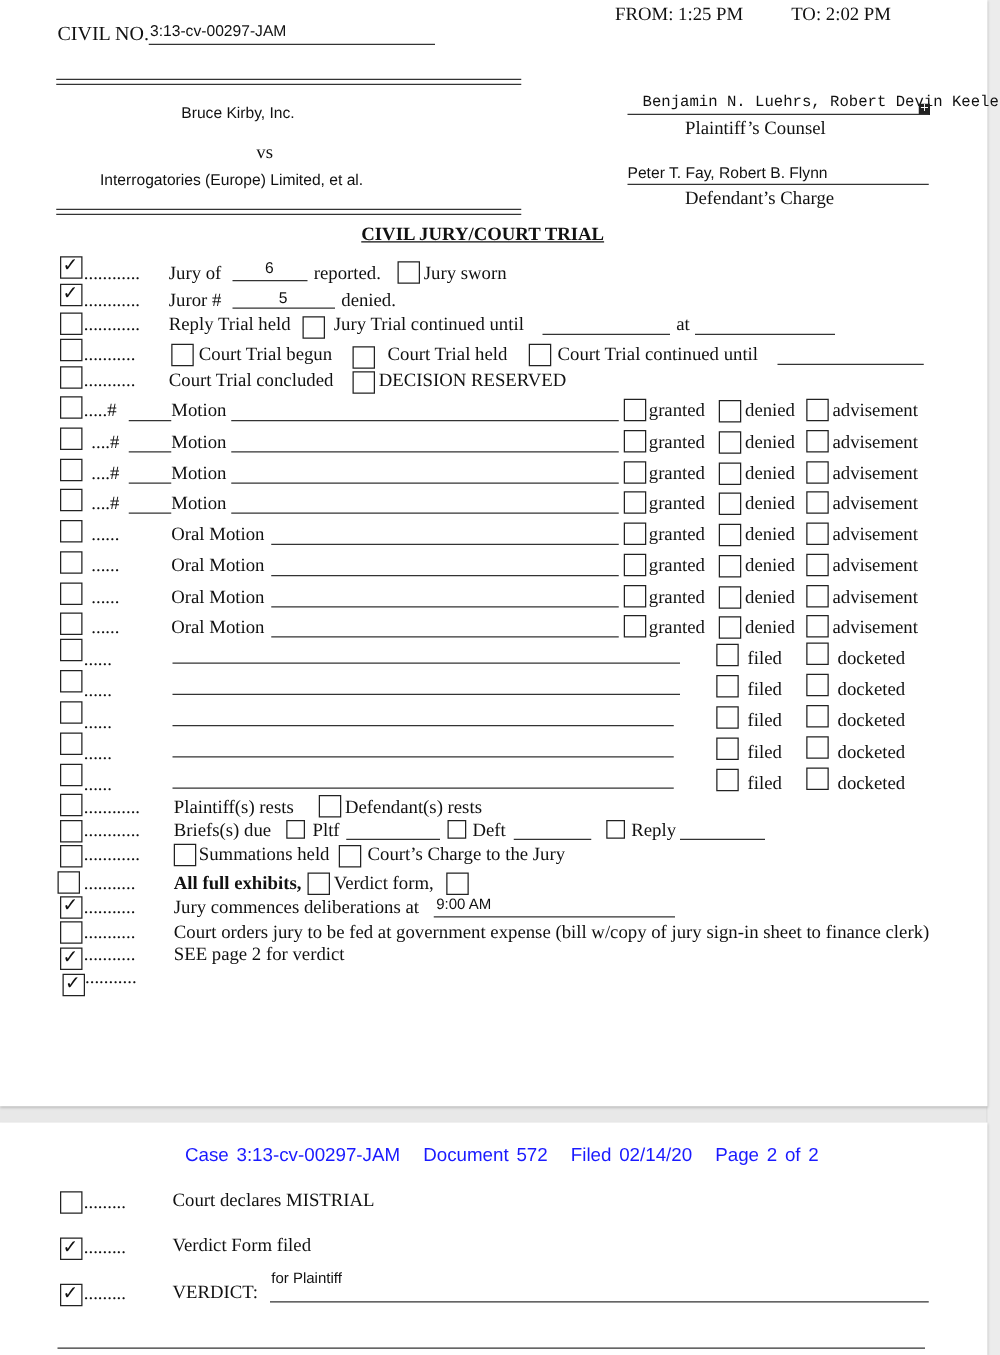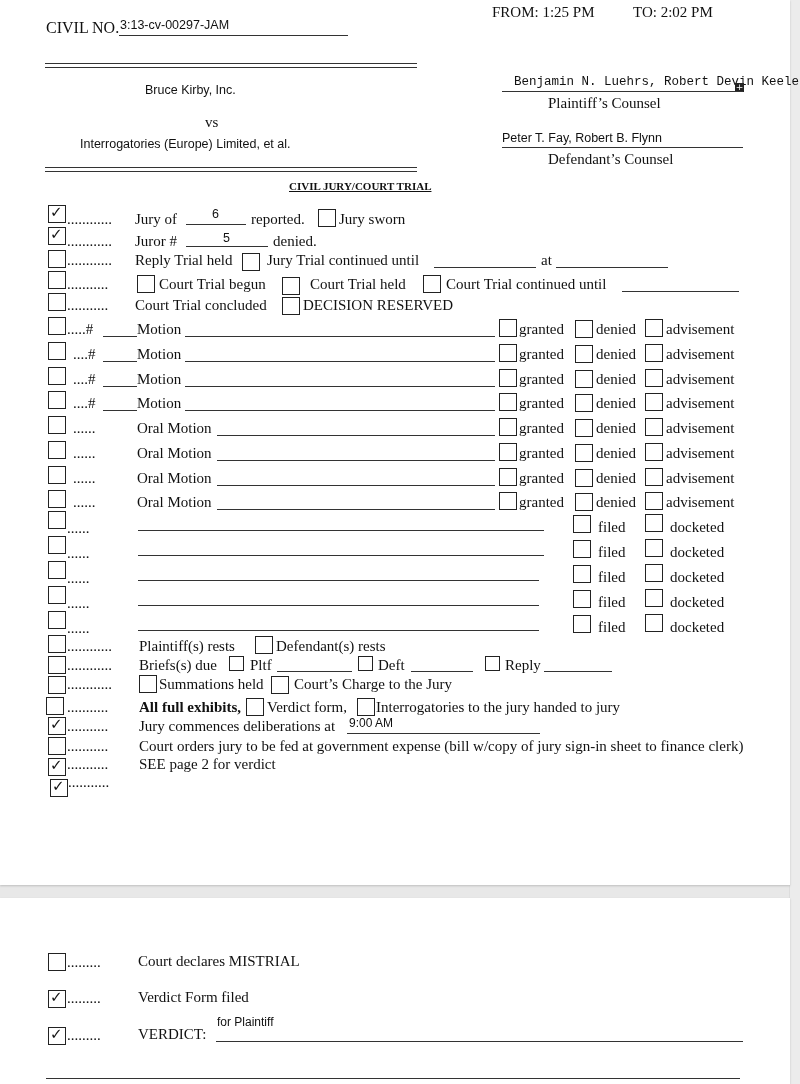--- a/index.html
+++ b/index.html
@@ -12,21 +12,21 @@
   .abs{position:absolute;white-space:nowrap;}
   .serif{font-family:"Liberation Serif",serif;font-size:15px;}
   .sans{font-family:"Liberation Sans",sans-serif;font-size:12.5px;}
   .cb{position:absolute;width:15px;height:15px;border:1.5px solid #222;background:#fff;box-sizing:border-box;}
   .cb.big{width:18px;height:18px;}
   .cb .tick{position:absolute;left:1px;top:-3px;font-size:15px;line-height:18px;font-family:"DejaVu Sans",sans-serif;color:#111;}
   .line{position:absolute;border-bottom:1px solid #333;height:0;}
   .dline{position:absolute;height:3px;border-top:1.3px solid #333;border-bottom:1.3px solid #333;}
   .blue{color:#1a1aff;font-family:"Liberation Sans",sans-serif;font-size:15px;}
   .filled{font-family:"Liberation Sans",sans-serif;font-size:12px;}
-  .title{font-weight:bold;text-decoration:underline;font-size:11px;}
+  .title{font-weight:bold;text-decoration:underline;font-size:15px;}
   .plus{position:absolute;width:9px;height:9px;background:#222;color:#fff;font-size:9px;line-height:9px;text-align:center;font-family:"DejaVu Sans",sans-serif;}
 </style>
 </head>
 <body>
 
 <div class="scrollstrip"></div>
 
 <div class="page" id="p1">
   <span class="abs serif" style="left:46px;top:19px;font-size:16px;">CIVIL NO.</span>
   <span class="abs sans" style="left:120px;top:18px;">3:13-cv-00297-JAM</span>
@@ -40,21 +40,21 @@
   <span class="abs serif" style="left:205px;top:114px;">vs</span>
   <span class="abs sans" style="left:80px;top:137px;">Interrogatories (Europe) Limited, et al.</span>
   <div class="dline" style="left:45px;top:167px;width:372px;"></div>
 
   <span class="abs sans" style="left:514px;top:75px;font-family:Liberation Mono, monospace;">Benjamin N. Luehrs, Robert Devin Keeler</span>
   <div class="plus" style="left:735px;top:83px;">+</div>
   <div class="line" style="left:502px;top:91px;width:241px;"></div>
   <span class="abs serif" style="left:548px;top:95px;">Plaintiff’s Counsel</span>
   <span class="abs sans" style="left:502px;top:131px;">Peter T. Fay, Robert B. Flynn</span>
   <div class="line" style="left:502px;top:147px;width:241px;"></div>
-  <span class="abs serif" style="left:548px;top:151px;">Defendant’s Counsel</span>
+  <span class="abs serif" style="left:548px;top:151px;">Defendant’s Charge</span>
 
   <span class="abs serif title" style="left:289px;top:180px;">CIVIL JURY/COURT TRIAL</span>
 
   <div class="cb big" style="left:48px;top:205px;">
       <span class="tick">✓</span>
     </div>
   <span class="abs serif" style="left:67px;top:211px;">............</span>
   <span class="abs serif" style="left:135px;top:211px;">Jury of</span>
   <span class="abs sans" style="left:212px;top:207px;">6</span>
   <div class="line" style="left:186px;top:224px;width:60px;"></div>
@@ -245,21 +245,20 @@
   <span class="abs serif" style="left:159px;top:676px;">Summations held</span>
   <div class="cb big" style="left:271px;top:676px;"></div>
   <span class="abs serif" style="left:294px;top:676px;">Court’s Charge to the Jury</span>
 
   <div class="cb big" style="left:46px;top:697px;"></div>
   <span class="abs serif" style="left:67px;top:699px;">...........</span>
   <span class="abs serif" style="left:139px;top:699px;font-weight:bold;">All full exhibits,</span>
   <div class="cb big" style="left:246px;top:698px;"></div>
   <span class="abs serif" style="left:267px;top:699px;">Verdict form,</span>
   <div class="cb big" style="left:357px;top:698px;"></div>
-  <span class="abs serif" style="left:376px;top:699px;">Interrogatories to the jury handed to jury</span>
 
   <div class="cb big" style="left:48px;top:717px;">
       <span class="tick">✓</span>
     </div>
   <span class="abs serif" style="left:67px;top:718px;">...........</span>
   <span class="abs serif" style="left:139px;top:718px;">Jury commences deliberations at</span>
   <span class="abs sans filled" style="left:349px;top:716px;">9:00 AM</span>
   <div class="line" style="left:347px;top:733px;width:193px;"></div>
 
   <div class="cb big" style="left:48px;top:737px;"></div>
@@ -272,20 +271,21 @@
   <span class="abs serif" style="left:67px;top:756px;">...........</span>
   <span class="abs serif" style="left:139px;top:756px;">SEE page 2 for verdict</span>
 
   <div class="cb big" style="left:50px;top:779px;">
       <span class="tick">✓</span>
     </div>
   <span class="abs serif" style="left:68px;top:774px;">...........</span>
 </div>
 
 <div class="page" id="p2">
+  <span class="abs blue" style="left:148px;top:18px;word-spacing:2px;white-space:pre;">Case 3:13-cv-00297-JAM   Document 572   Filed 02/14/20   Page 2 of 2</span>
 
   <div class="cb big" style="left:48px;top:55px;"></div>
   <span class="abs serif" style="left:67px;top:56px;">.........</span>
   <span class="abs serif" style="left:138px;top:55px;">Court declares MISTRIAL</span>
 
   <div class="cb big" style="left:48px;top:92px;">
       <span class="tick">✓</span>
     </div>
   <span class="abs serif" style="left:67px;top:92px;">.........</span>
   <span class="abs serif" style="left:138px;top:91px;">Verdict Form filed</span>

